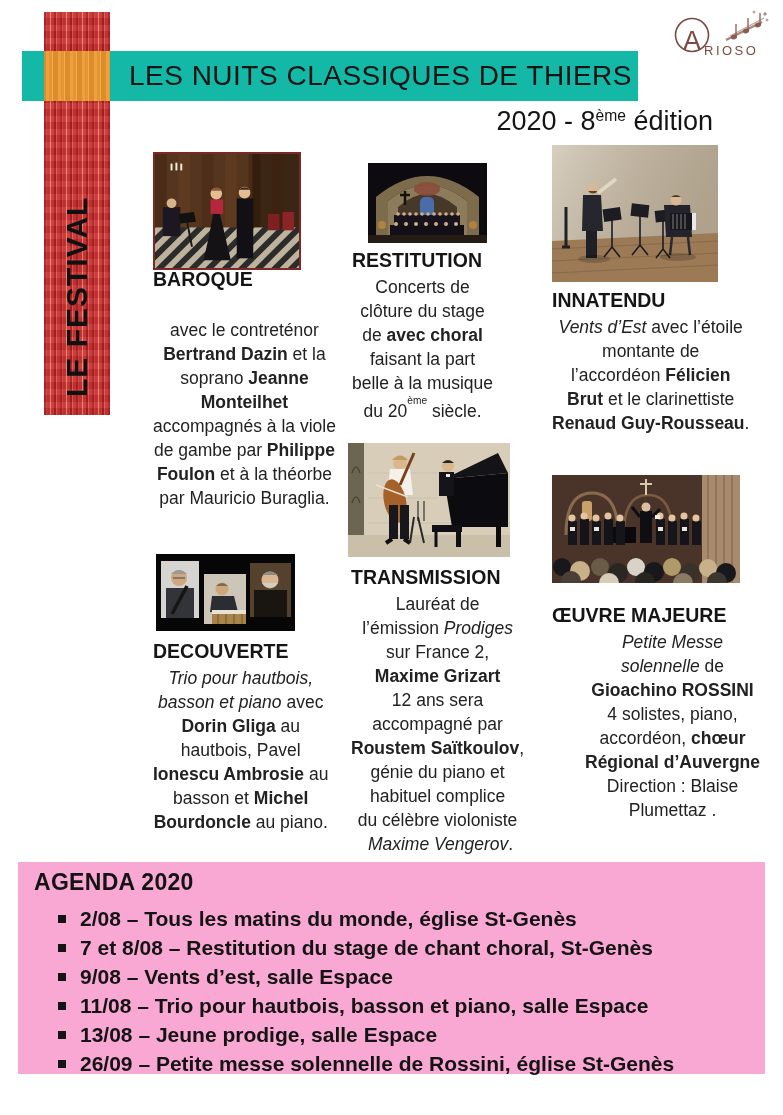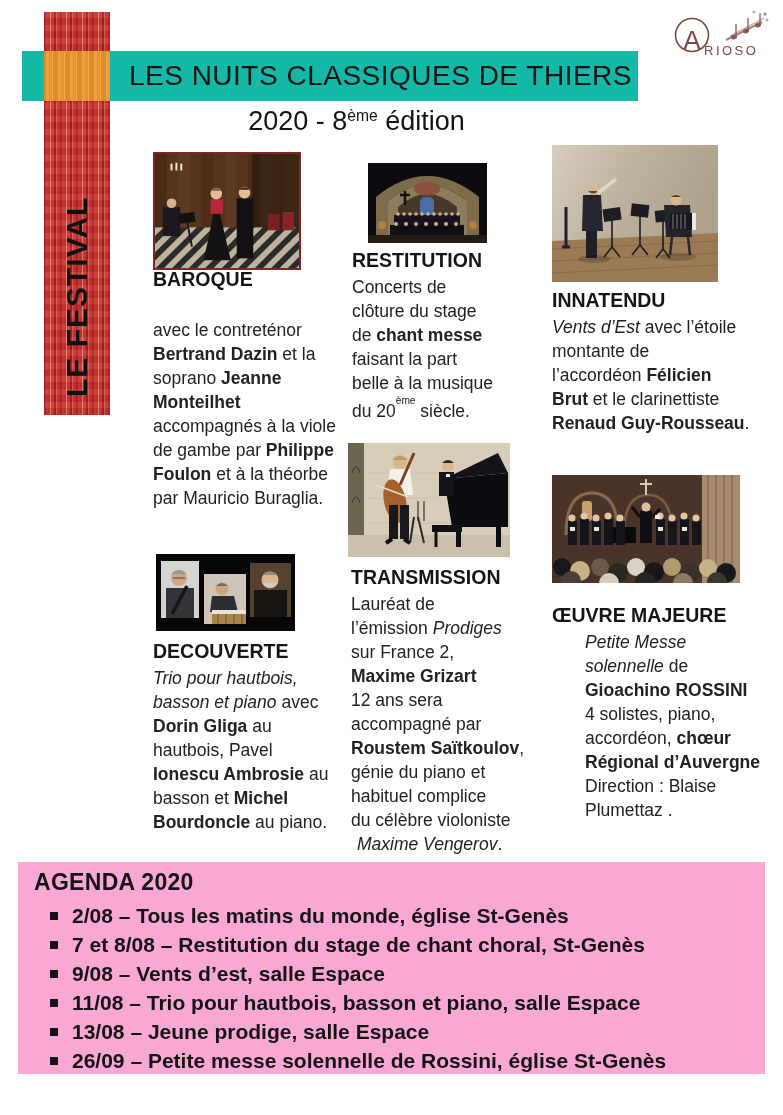--- a/index.html
+++ b/index.html
@@ -28,30 +28,30 @@
     position:absolute; right:6px; top:50%; transform:translateY(-50%);
     font-size:28px; font-weight:400; letter-spacing:0.5px; color:#141414; white-space:nowrap;
   }
   .ribbon-overlap {
     position:absolute; left:44px; top:51px; width:66px; height:50px;
     background:repeating-linear-gradient(90deg,
       #dd8c2b 0 2px, #eda03c 2px 5px, #e59634 5px 8px, #f2ac48 8px 9px, #dd8c2b 9px 12px);
   }
   
   .subtitle {
-    position:absolute; left:0; top:106px; width:713px; text-align:center;
+    position:absolute; left:0; top:106px; width:713px; text-align:right;
     font-size:27px; color:#141414;
   }
   sup, .sup { font-size:0.58em; position:relative; top:-0.55em; }
   
   .logo { position:absolute; left:668px; top:6px; width:104px; height:78px; }
   
   .photo { position:absolute; display:block; }
   .sec-h { position:absolute; margin:0; font-size:19.5px; font-weight:700; color:#151515; white-space:nowrap; }
-  .rich  { position:absolute; font-size:17.5px; line-height:24px; color:#222; white-space:pre-wrap; }
+  .rich  { position:absolute; font-size:17.5px; line-height:24px; color:#222; white-space:pre-wrap;text-align:center; }
 
   .ph-baroque      { left:153px; top:152px; width:148px; height:118px; border:2px solid #7e2727; box-sizing:border-box; }
   .h-baroque       { left:153px; top:268px; }
   .b-baroque       { left:153px; top:294px; }
 
   .ph-restitution  { left:368px; top:163px; width:119px; height:80px; }
   .h-restitution   { left:352px; top:249px; }
   .b-restitution   { left:352px; top:275px; }
 
   .ph-innatendu    { left:552px; top:145px; width:166px; height:137px; }
@@ -69,21 +69,21 @@
   .ph-oeuvre       { left:552px; top:475px; width:188px; height:108px; }
   .h-oeuvre        { left:552px; top:604px; }
   .b-oeuvre        { left:552px; top:630px;margin-left:33px; }
 
   
   .agenda {
     position:absolute; left:18px; top:862px; width:747px; height:212px;
     background:#f9a8d4; box-sizing:border-box; padding:7px 10px 0 16px;
   }
   .agenda-title { margin:0 0 5px 0; font-size:23px; font-weight:700; color:#141414; letter-spacing:0.3px; }
-  .agenda-list { list-style:none; margin:0; padding:0; }
+  .agenda-list { list-style:none; margin:8px; padding:0; }
   .agenda-item { display:flex; align-items:center; height:29px; font-size:21px; font-weight:700; color:#141414; white-space:nowrap; }
   .bullet { width:8px; height:8px; background:#141414; margin:0 14px 0 16px; flex-shrink:0; }
 </style>
 </head>
 <body>
 
 <div id="page">
 
   <div class="yellow-banner">
     <div class="banner-title">LES NUITS CLASSIQUES DE THIERS</div>
@@ -195,21 +195,21 @@
         <circle cx="78" cy="61" r="2"></circle>
         <circle cx="88" cy="61" r="2"></circle>
       </g>
     <rect y="72" width="119" height="8" fill="#241c14"></rect>
     <circle cx="14" cy="62" r="4" fill="#c98a3a" opacity="0.7"></circle>
       <circle cx="105" cy="62" r="4" fill="#c98a3a" opacity="0.7"></circle>
   </svg>
   <h3 class="sec-h h-restitution">RESTITUTION</h3>
   <div class="rich b-restitution"><span>Concerts de
 clôture du stage
-de </span><span style="font-weight: 700;">chant messe</span><span>
+de </span><span style="font-weight: 700;">avec choral</span><span>
 faisant la part
 belle à la musique
 du 20</span><sup>ème</sup><span> siècle.</span></div>
 
   <svg class="photo ph-innatendu" viewBox="0 0 166 137" preserveAspectRatio="none">
     <defs>
       <linearGradient id="gInn" x1="0" y1="0" x2="1" y2="0.4">
         <stop offset="0" stop-color="rgba(255,255,255,0.30)"></stop>
           <stop offset="1" stop-color="rgba(70,50,30,0.18)"></stop>
       </linearGradient>

